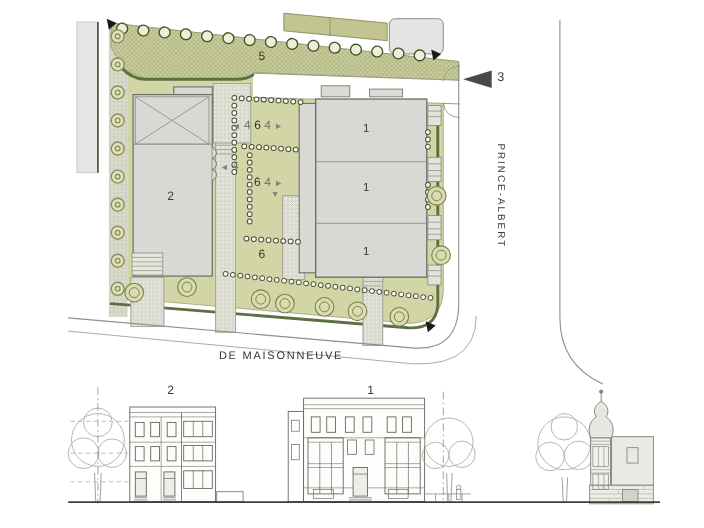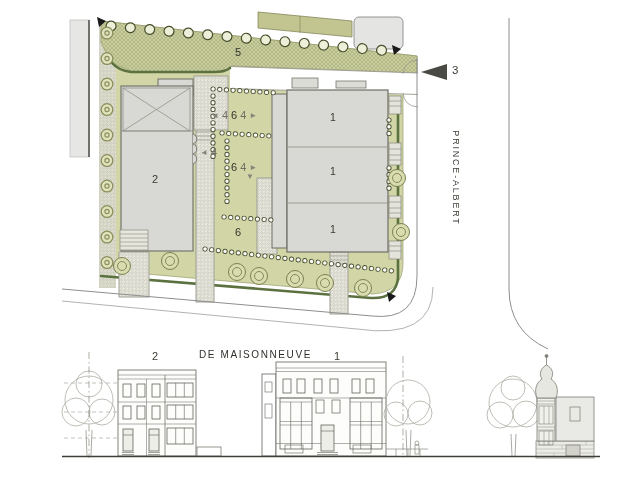--- a/index.html
+++ b/index.html
@@ -314,18 +314,18 @@
 </div>
 
 <span class="lbl arr" style="left:250px;top:177px;">▼</span>
 
 <span class="lbl bignum" style="left:238px;top:232px;color:#33332c;">6</span>
 
 <span class="lbl" style="left:452px;top:71px;font-size:11.5px;transform:translate(0,-50%);">3</span>
 
 <span class="street-v" style="left:456px;top:178px;">PRINCE-ALBERT</span>
 
-<span class="street-h" style="left:199px;top:354px;">DE MAISONNEUVE</span>
+<span class="street-h" style="left:199px;top:324px;">DE MAISONNEUVE</span>
 
 <span class="lbl bignum" style="left:155px;top:356px;">2</span>
 <span class="lbl bignum" style="left:337px;top:356px;">1</span>
 
 </div>
 
 </body></html>

